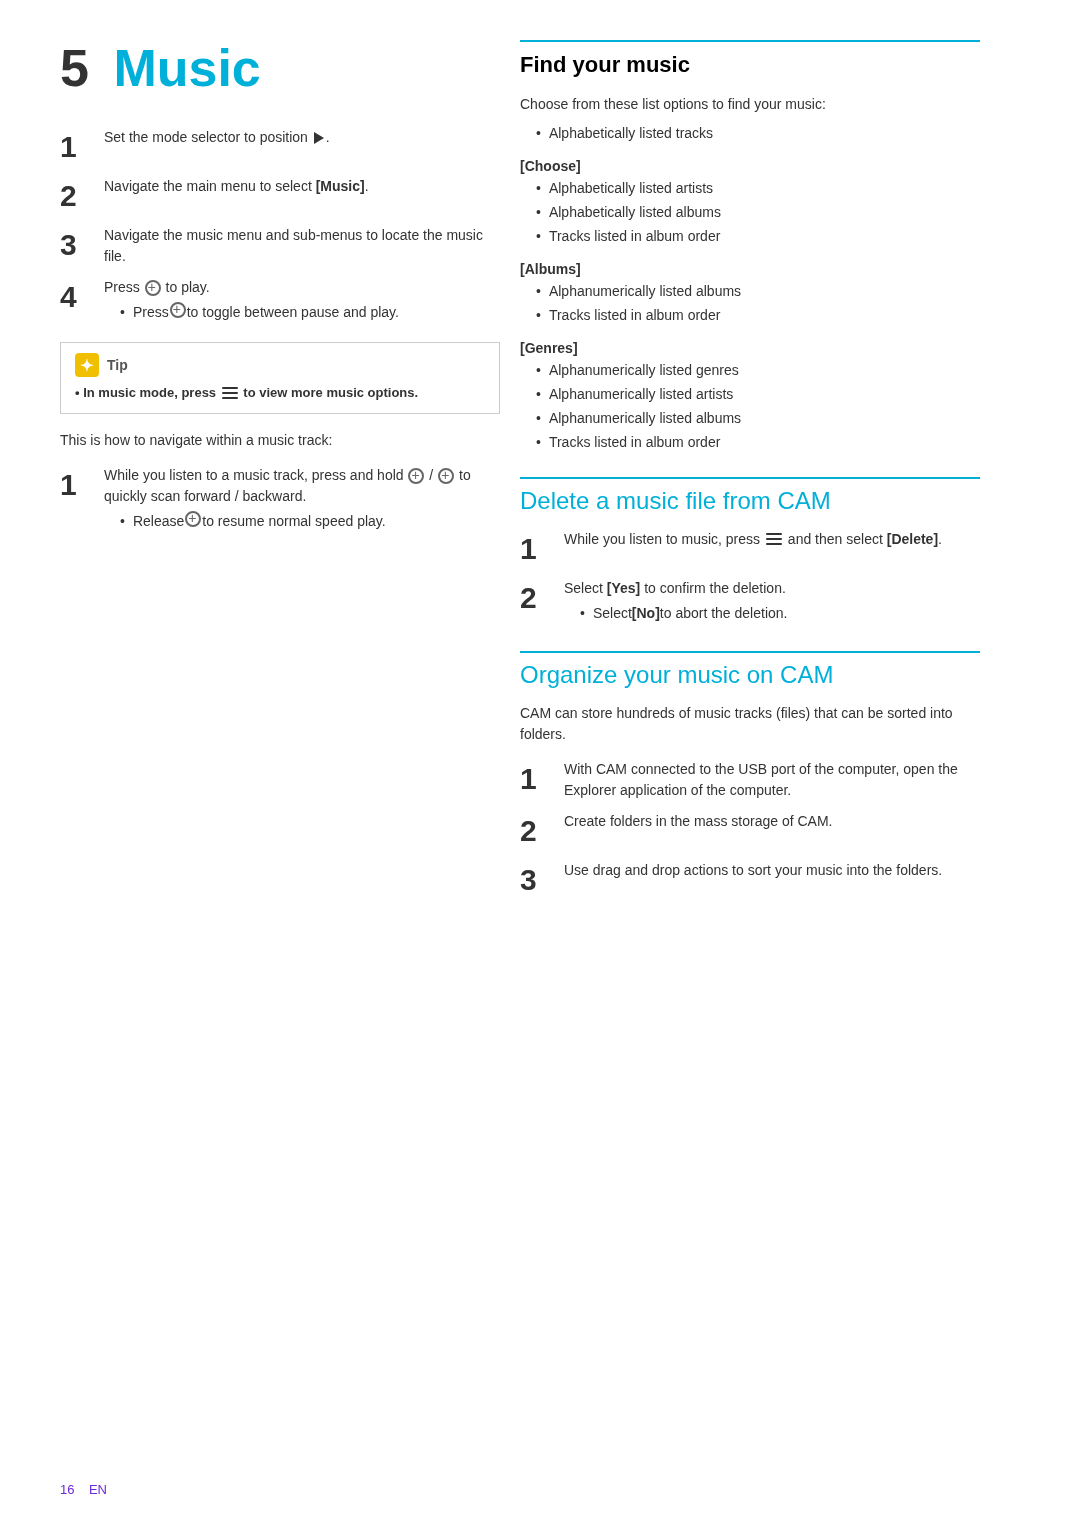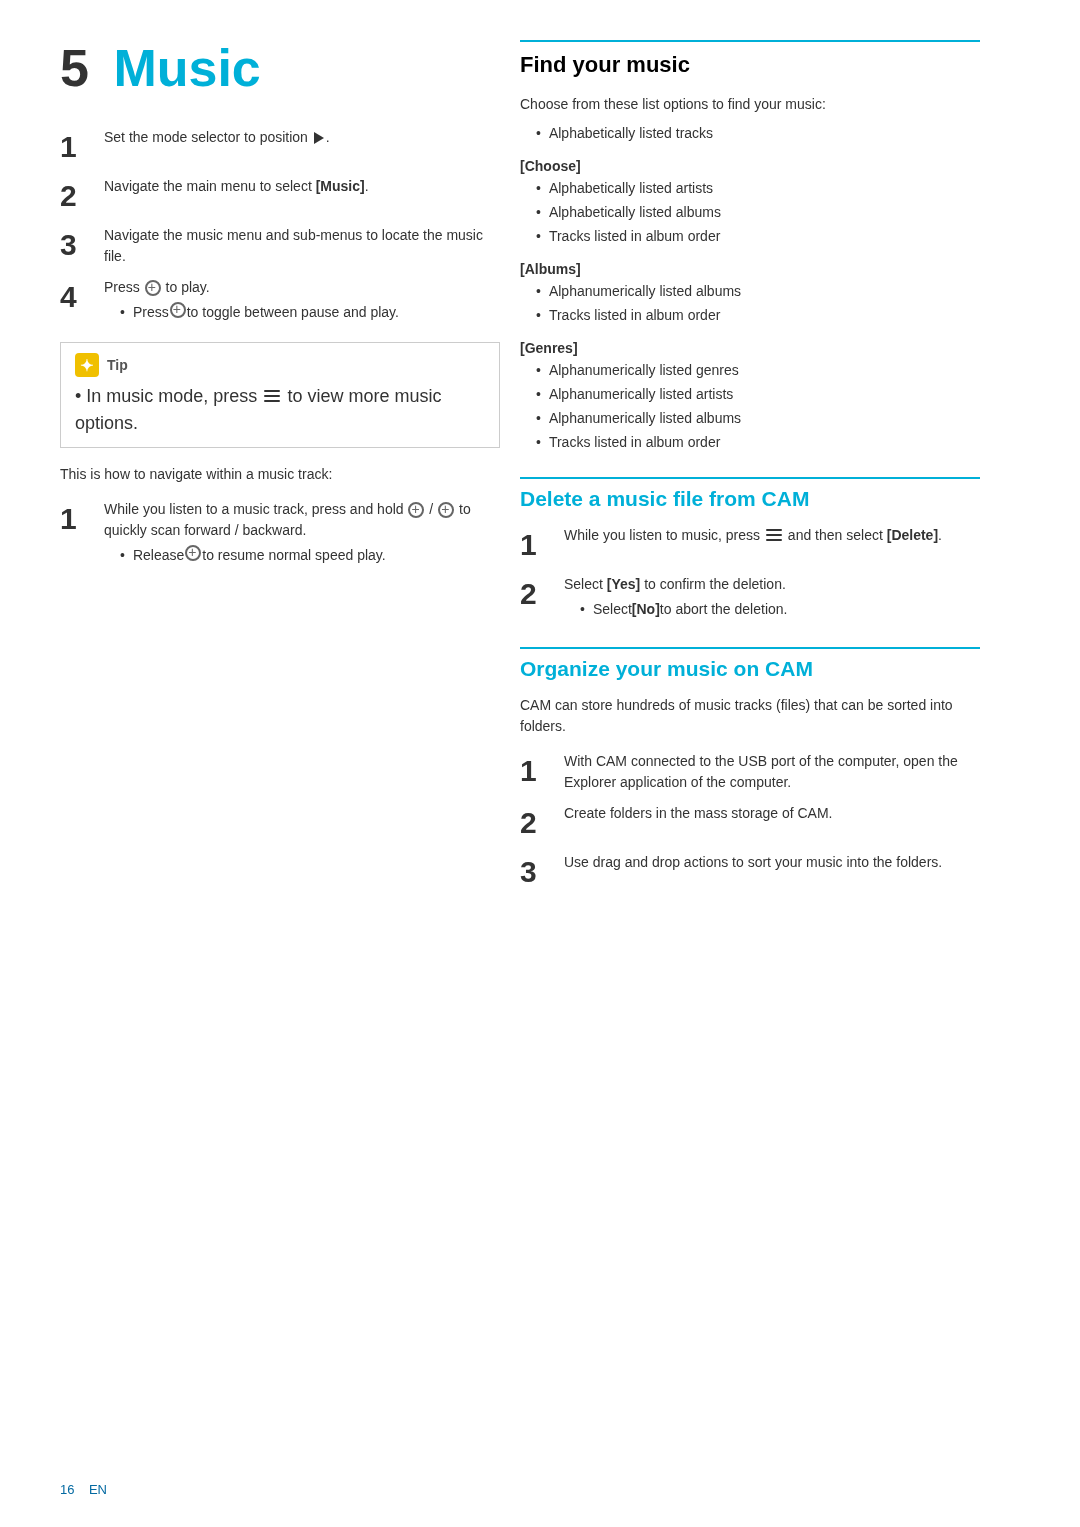--- a/index.html
+++ b/index.html
@@ -52,22 +52,22 @@
       font-size: 22px;
       font-weight: bold;
       color: #000000;
       border-top: 2px solid #00b0d8;
       padding-top: 10px;
       margin-bottom: 16px;
       margin-top: 0;
     }
 
     .subsection-heading {
-      font-size: 21px;
-      font-weight: bold;
+      font-size: 24px;
+      font-weight: normal;
       color: #00b0d8;
       border-top: 2px solid #00b0d8;
       padding-top: 8px;
       margin-bottom: 14px;
     }
 
     
     .numbered-list {
       list-style: none;
       padding: 0;
@@ -141,23 +141,24 @@
       color: white;
       font-size: 16px;
       font-weight: bold;
     }
     .tip-label {
       font-size: 14px;
       font-weight: bold;
       color: #555555;
     }
     .tip-content {
-      font-size: 18px;
+      font-size: 13px;
       line-height: 1.5;
       color: #333333;
+      font-weight: bold;
     }
 
     
     .menu-icon {
       display: inline-flex;
       flex-direction: column;
       justify-content: space-between;
       width: 16px;
       height: 12px;
       vertical-align: middle;
@@ -216,21 +217,21 @@
       margin-bottom: 14px;
       line-height: 1.5;
     }
 
     
     .page-footer {
       position: absolute;
       bottom: 30px;
       left: 60px;
       font-size: 13px;
-      color: #0369a1;
+      color: #6d28d9;
     }
 
     .section-block {
       margin-bottom: 24px;
     }
 
     .right-section-block {
       margin-bottom: 24px;
     }
   </style>

